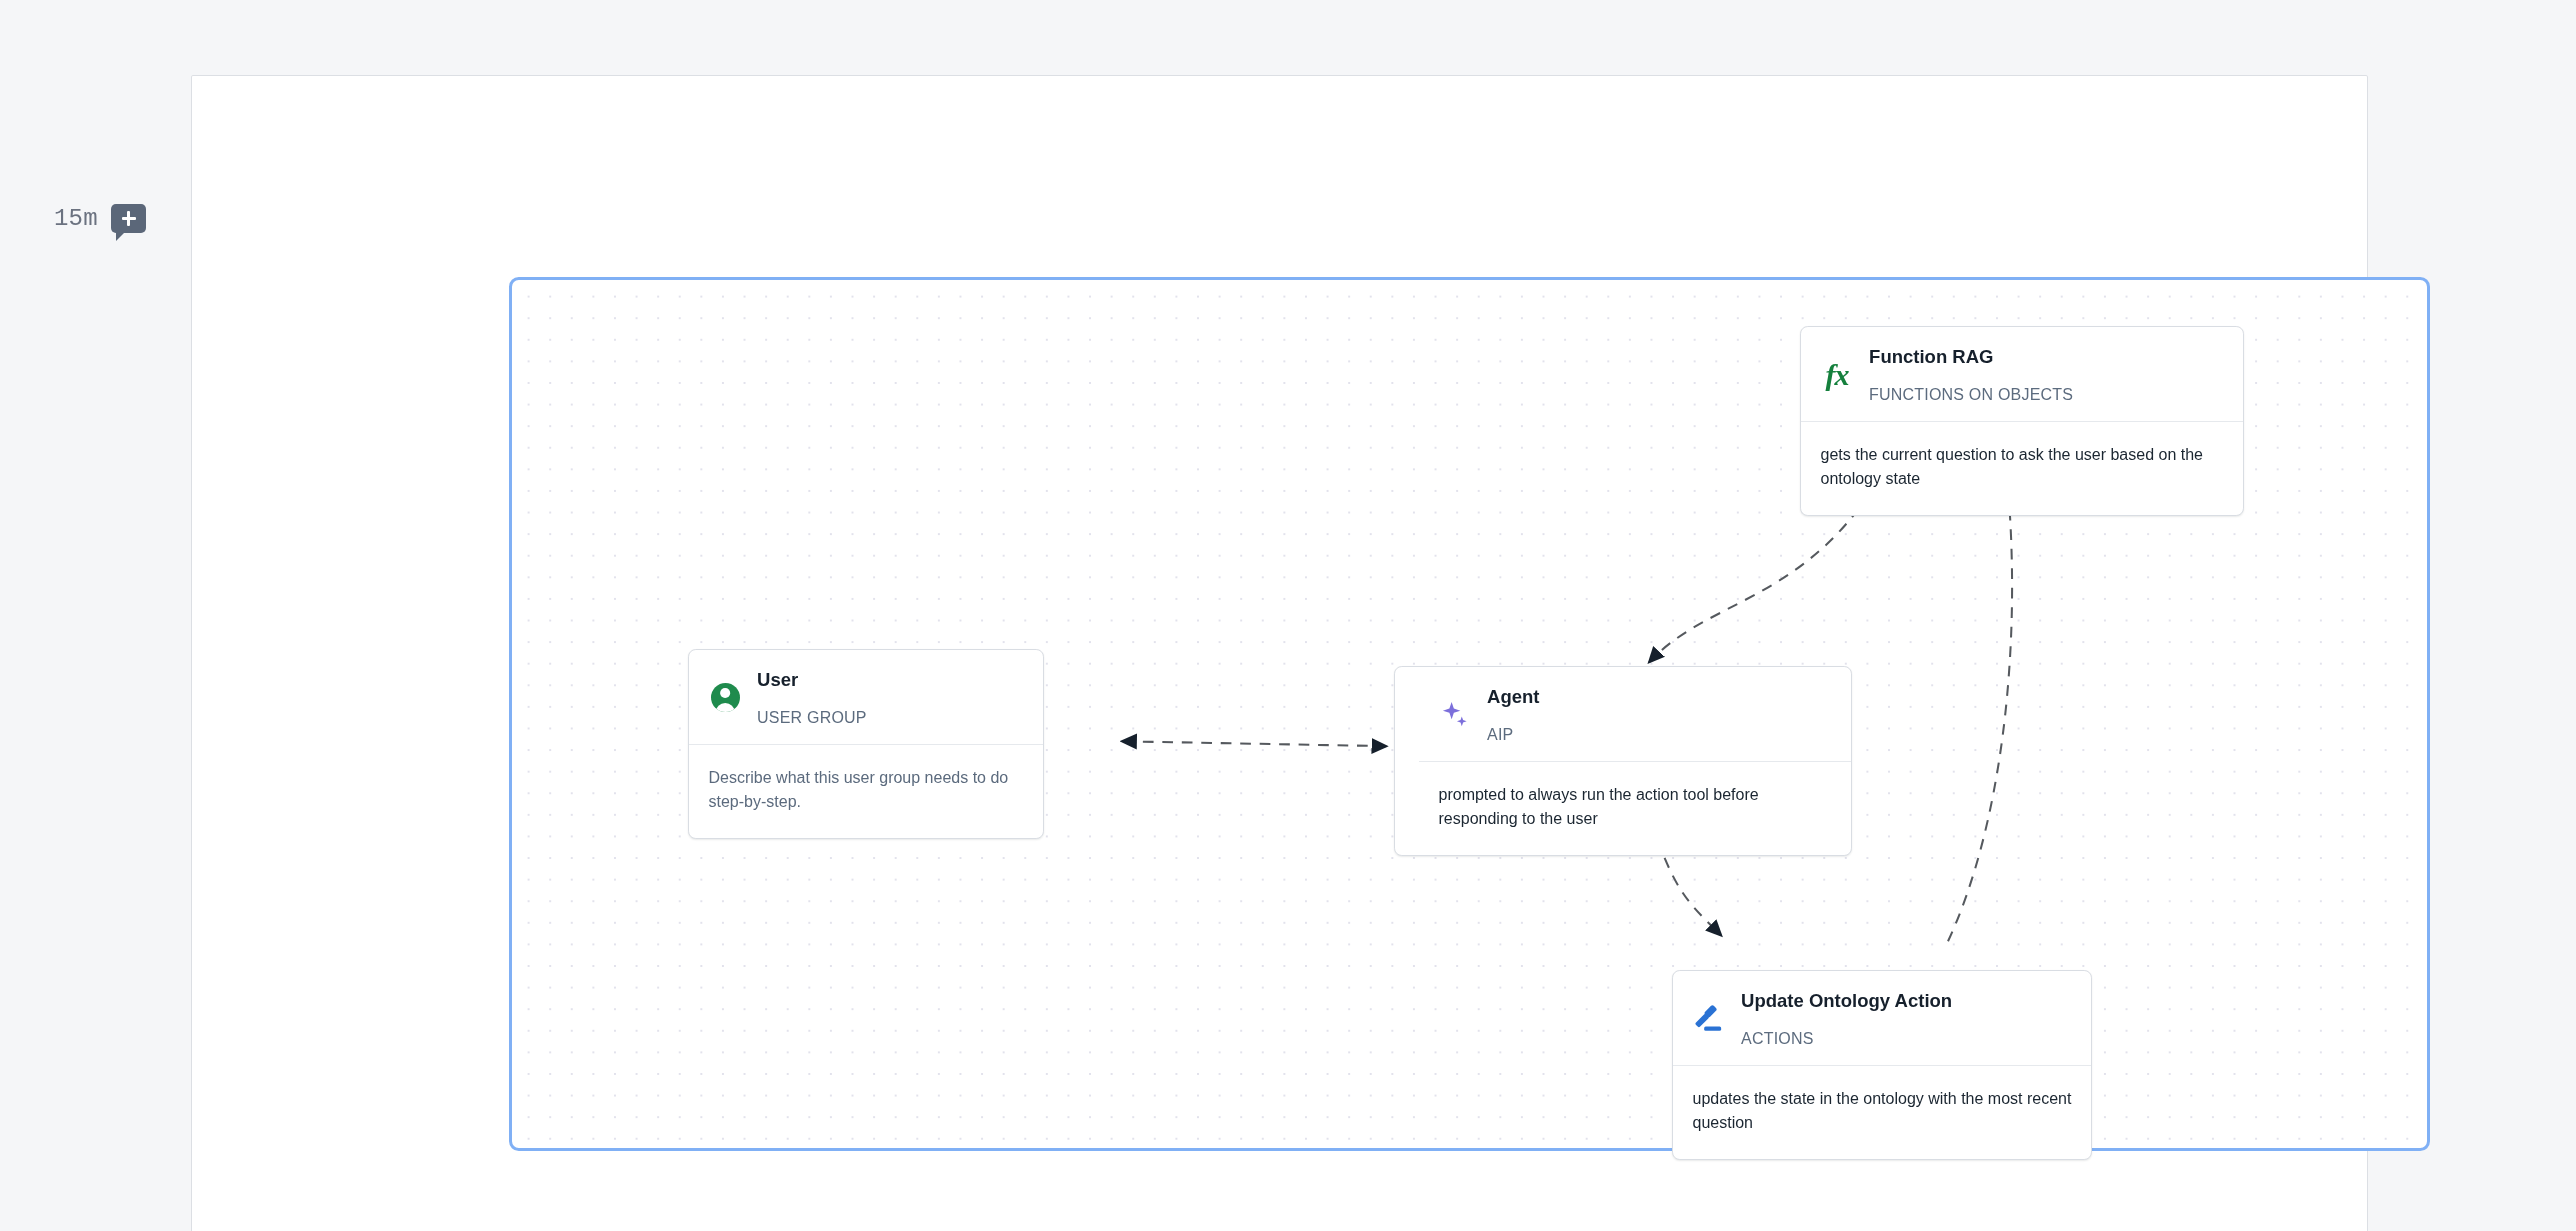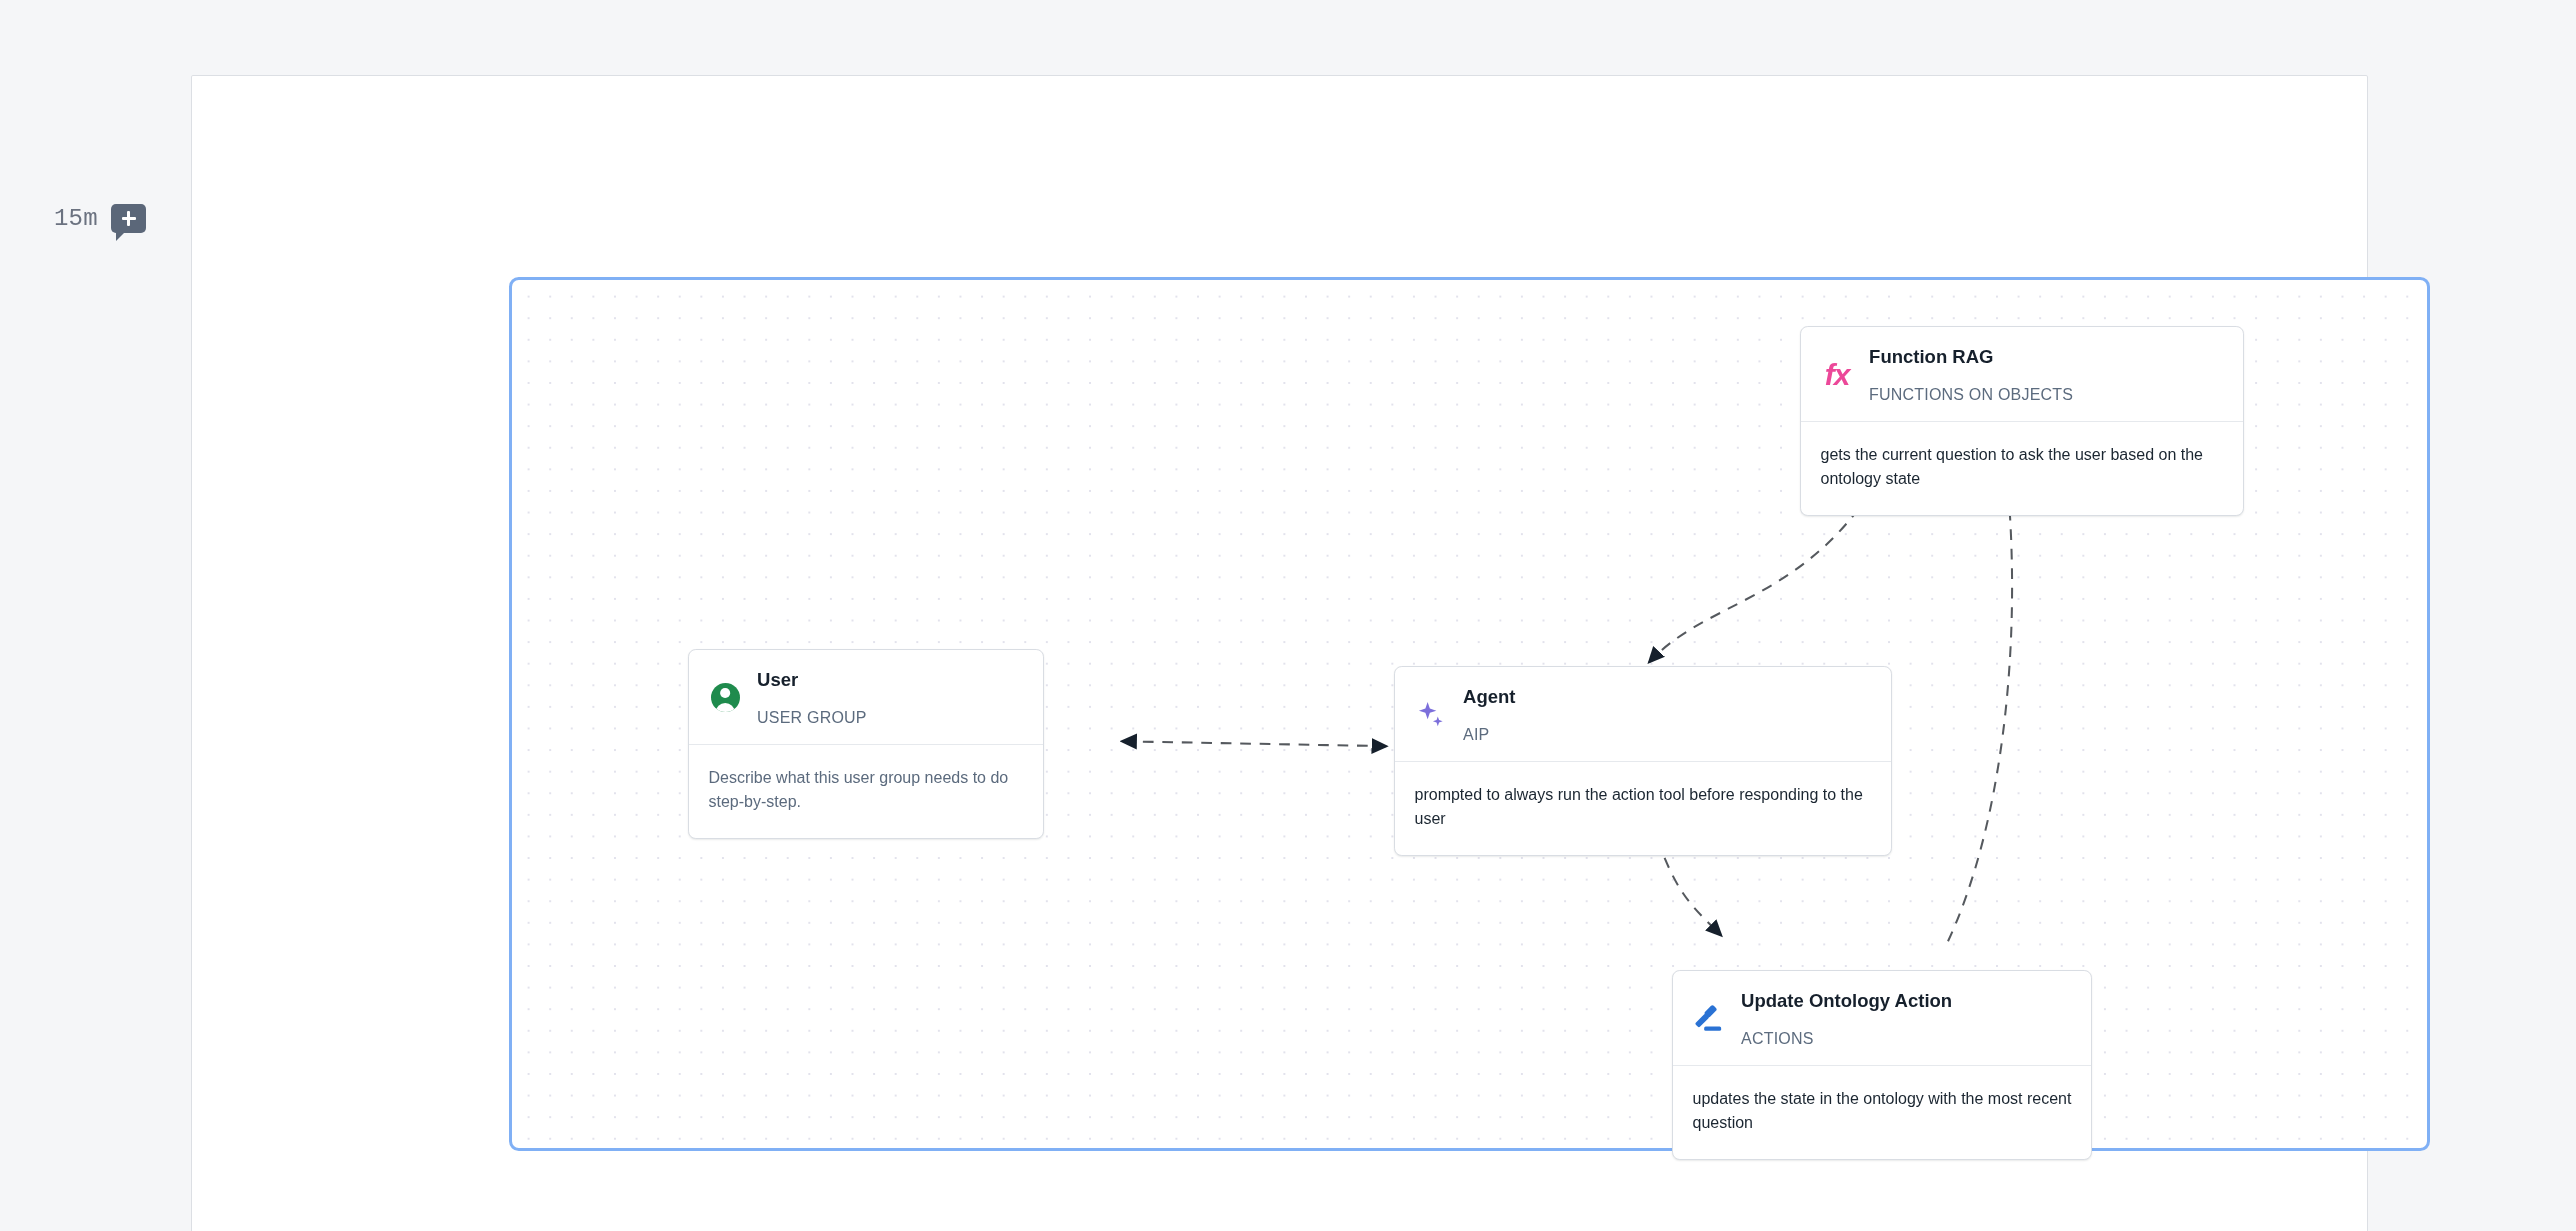--- a/index.html
+++ b/index.html
@@ -146,30 +146,30 @@
     padding: 21.4px 19.5px 23px 19.5px;
     font-size: 16px;
     line-height: 1.52;
     color: #1b2631;
   }
   .node-body.placeholder { color: #5b6a7d; }
 
   
   #node-function-rag  { left: 1608px; top: 250px;  width: 444px; }
   #node-user          { left: 496px;  top: 573px;  width: 356px; }
-  #node-agent         { left: 1202px; top: 590px;  width: 498px; }
+  #node-agent         { left: 1202px; top: 590px;  width: 458px; padding-left: 24px; }
   #node-update-action { left: 1480px; top: 866px;  width: 420px; margin-top: 28px; }
 
   
   .fx-icon {
-    font-family: Liberation Sans, sans-serif;
+    font-family: Liberation Serif, serif;
     font-style: italic;
     font-weight: bold;
     font-size: 30px;
-    color: #ec4899;
+    color: #15803d;
     letter-spacing: -1px;
     line-height: 1;
   }
   .avatar-green {
     width: 29px; height: 29px;
     border-radius: 50%;
     background: #1f8b4d;
     position: relative;
     overflow: hidden;
   }

